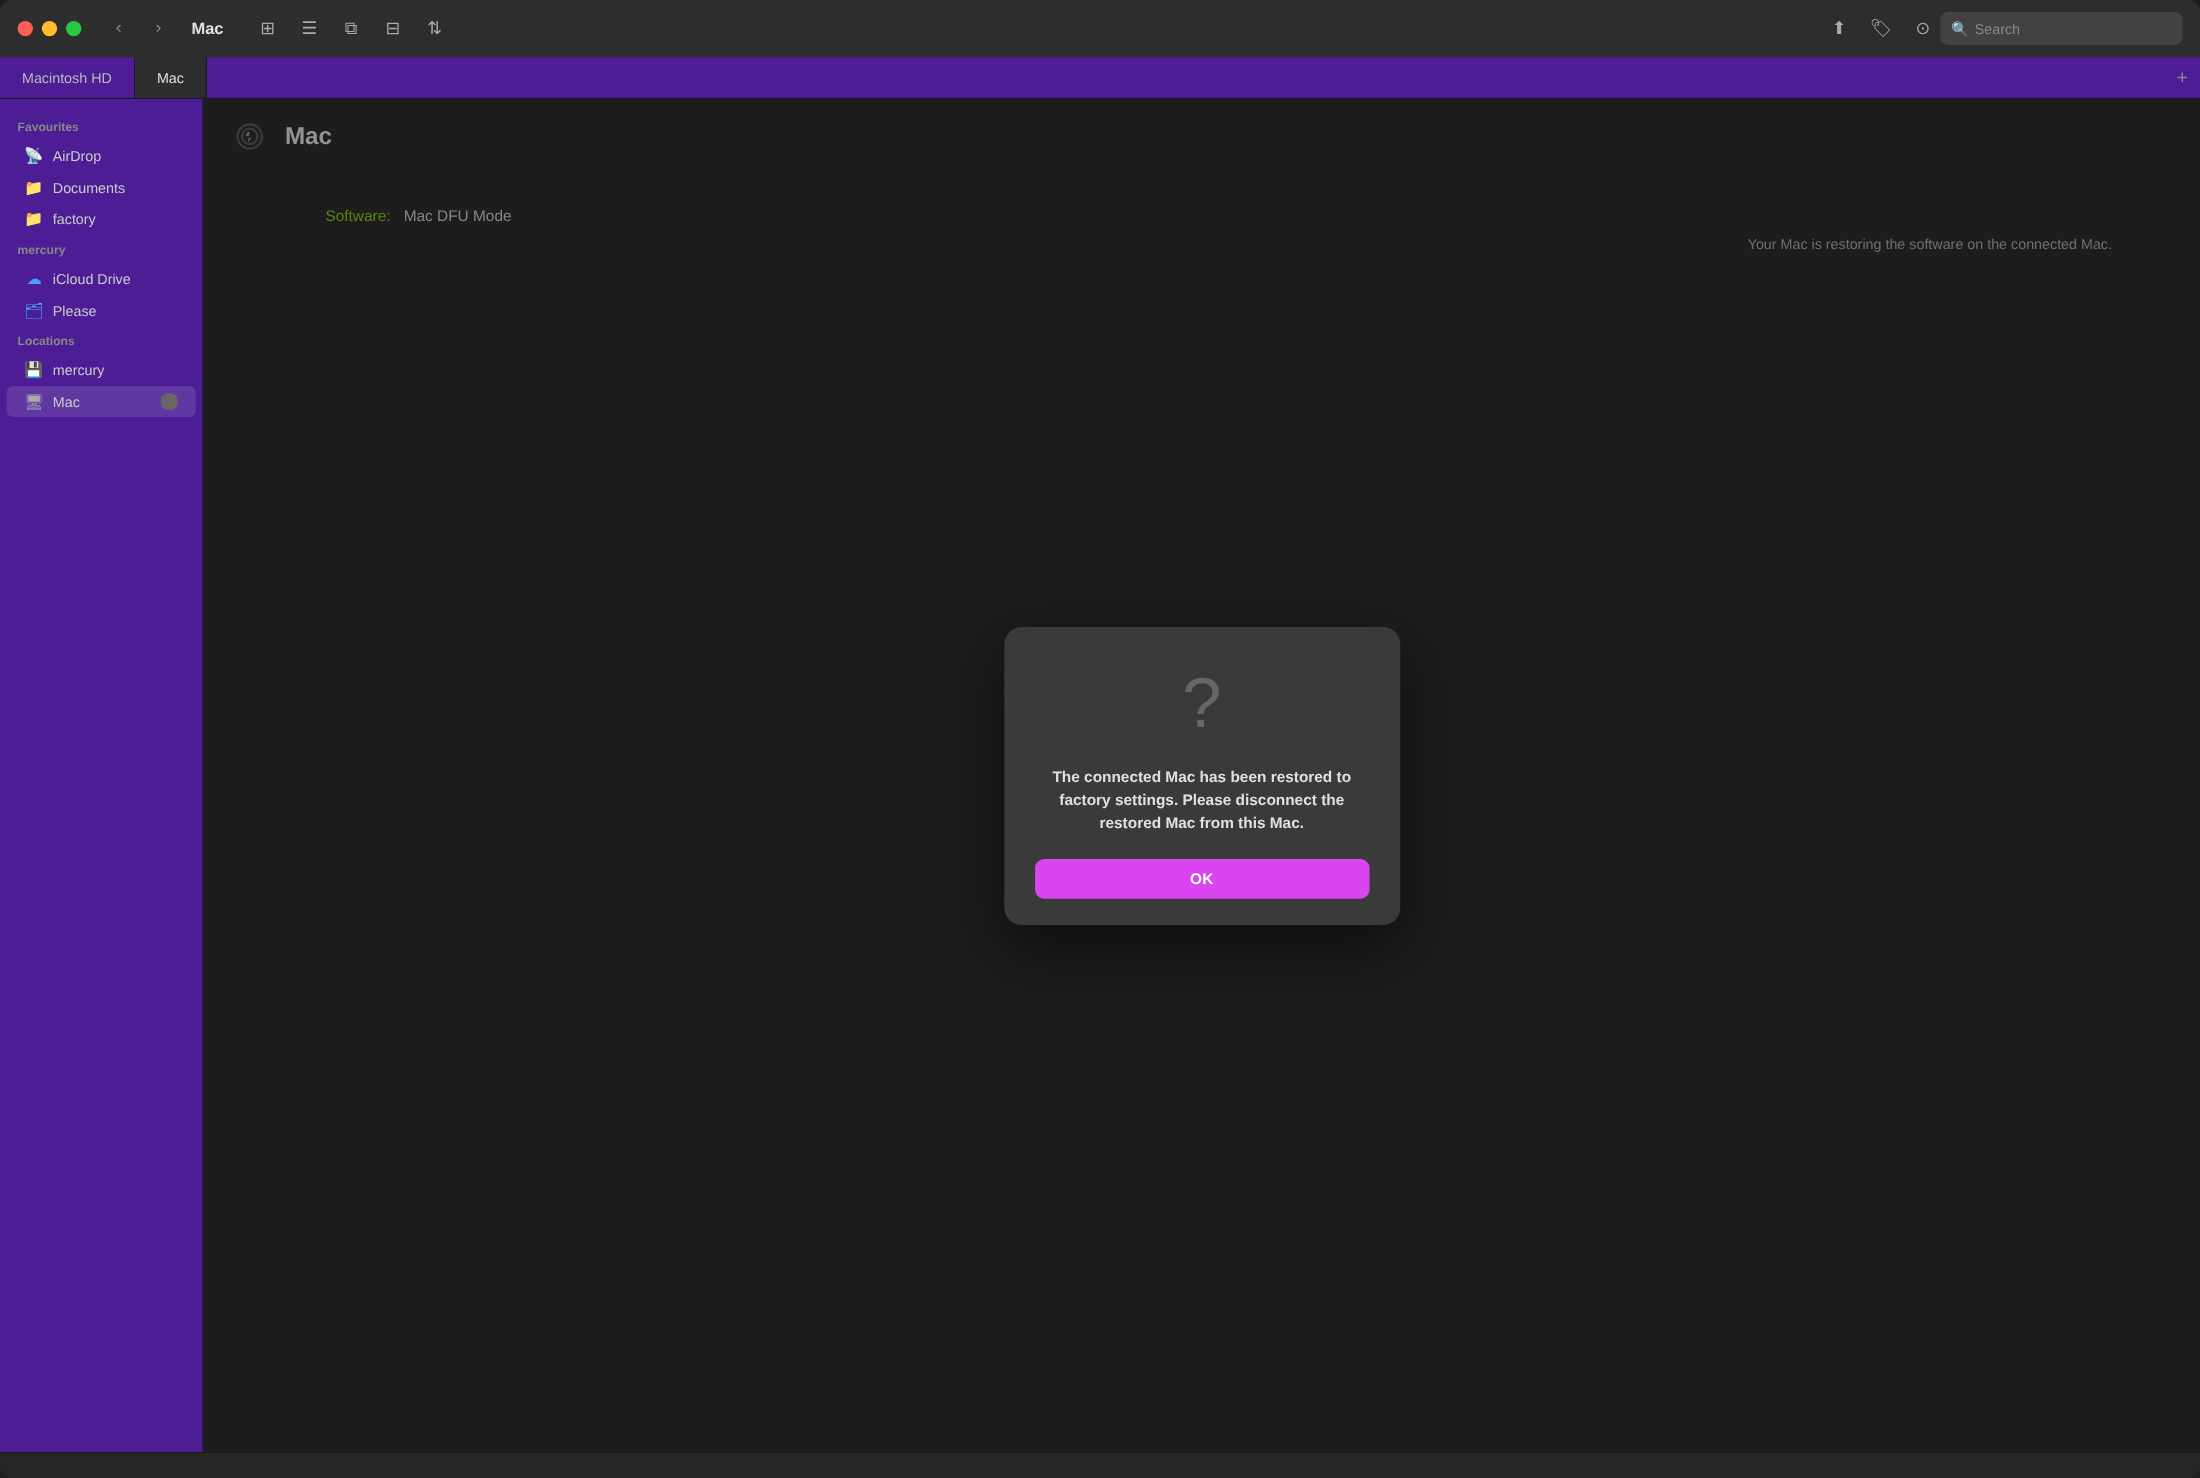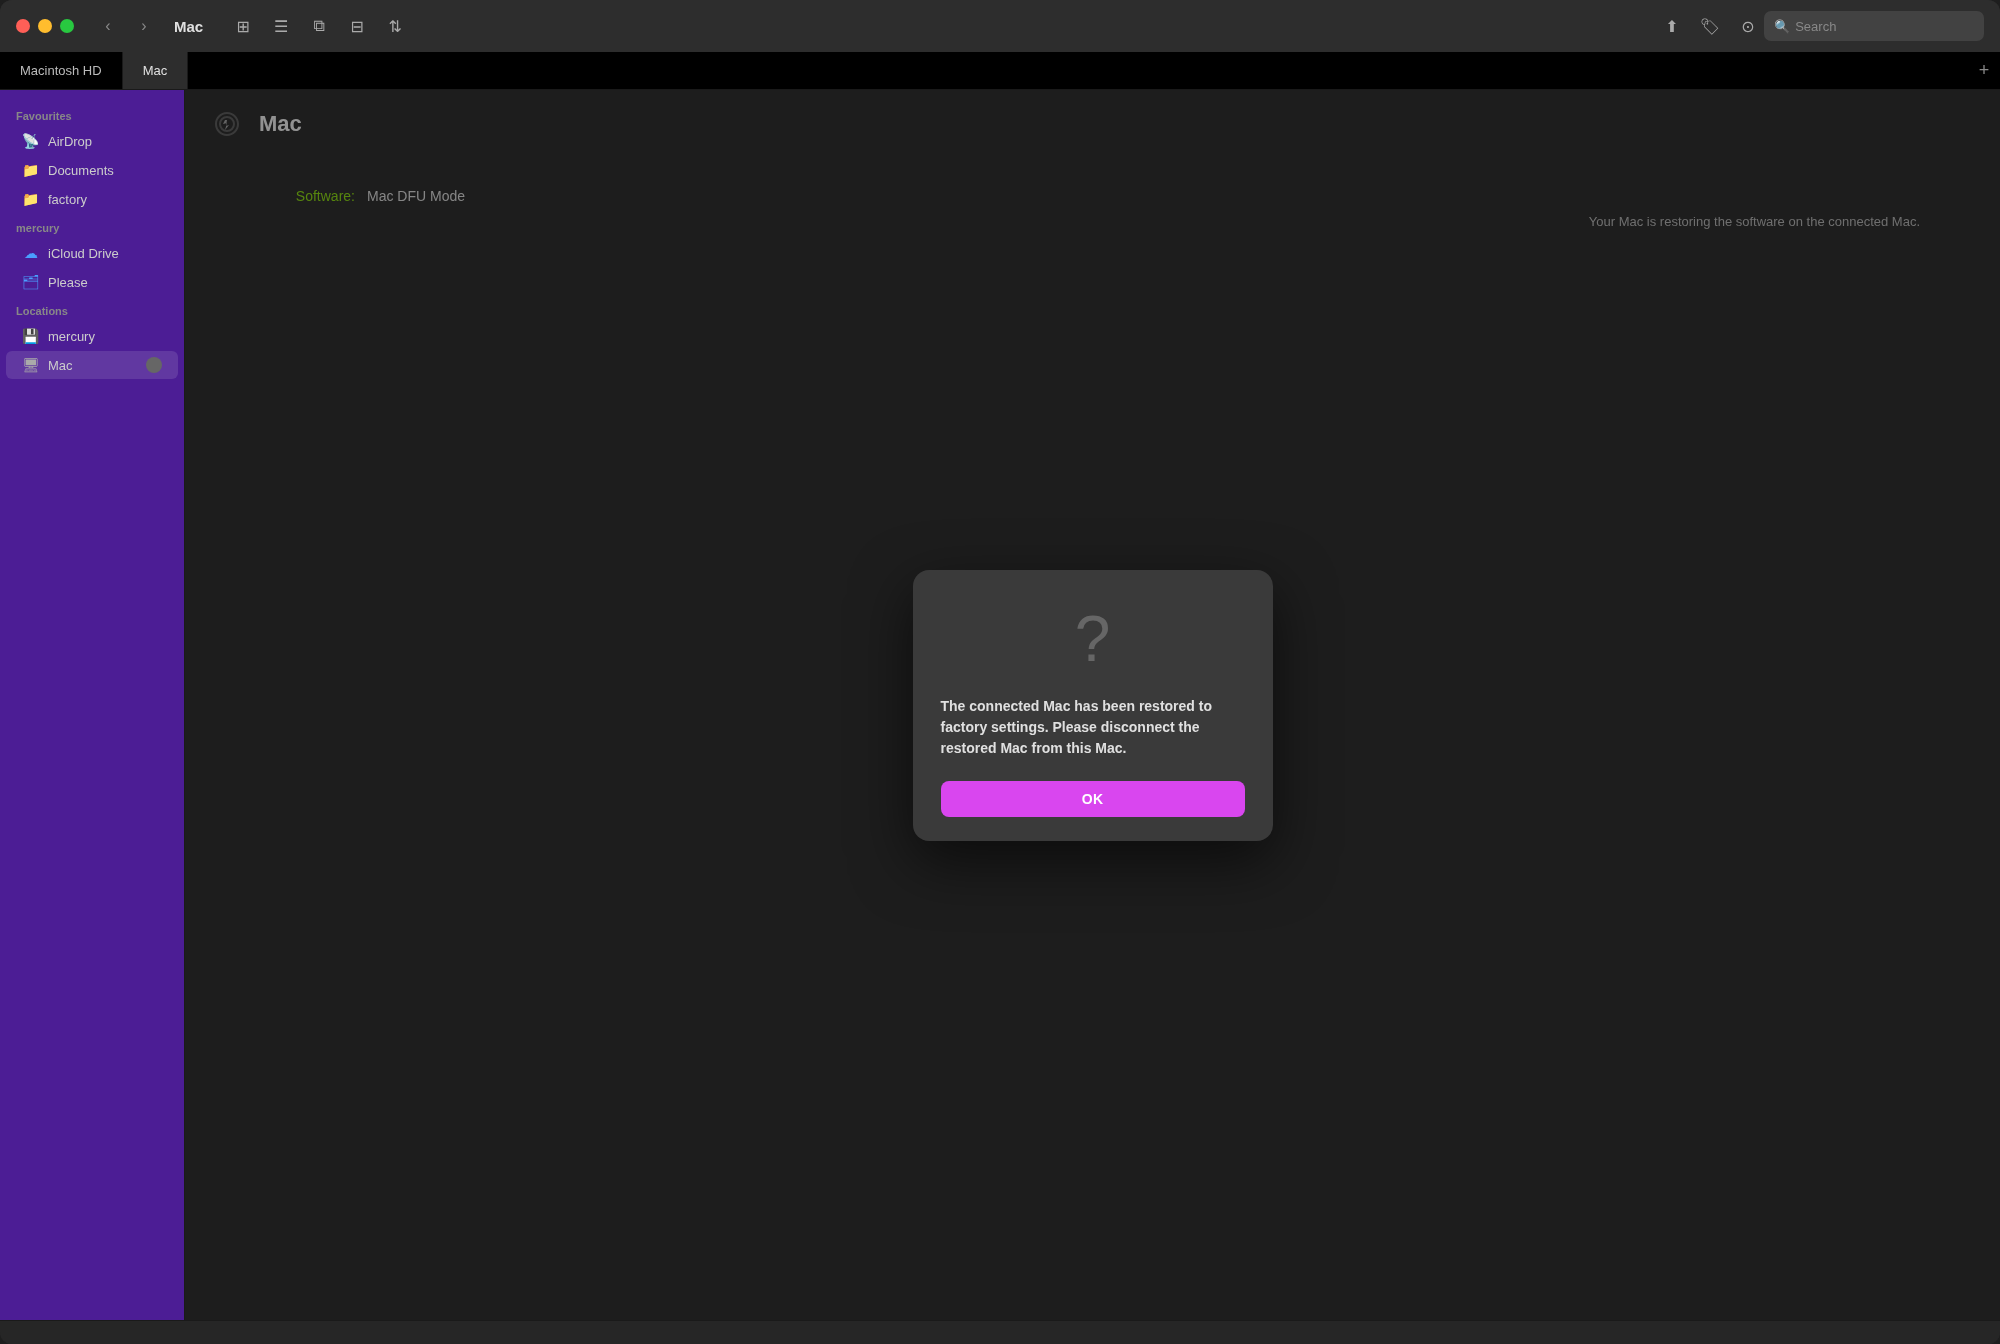--- a/index.html
+++ b/index.html
@@ -121,21 +121,21 @@
     .search-icon-el {
       color: #888;
       font-size: 13px;
       margin-right: 5px;
     }
 
     
     .tabbar {
       display: flex;
       align-items: center;
-      background: #000000;
+      background: #4c1d95;
       height: 38px;
       flex-shrink: 0;
       border-bottom: 1px solid #1a1a1a;
     }
 
     .tab {
       display: flex;
       align-items: center;
       padding: 0 20px;
       height: 100%;
@@ -320,20 +320,21 @@
       font-size: 64px;
       color: #666;
       margin-bottom: 20px;
       font-style: normal;
     }
 
     .modal-message {
       font-size: 14px;
       font-weight: 600;
       color: #e0e0e0;
+      text-align: center;
       line-height: 1.5;
       margin-bottom: 22px;
     }
 
     .modal-ok-btn {
       width: 100%;
       height: 36px;
       background: #d946ef;
       border: none;
       border-radius: 8px;

